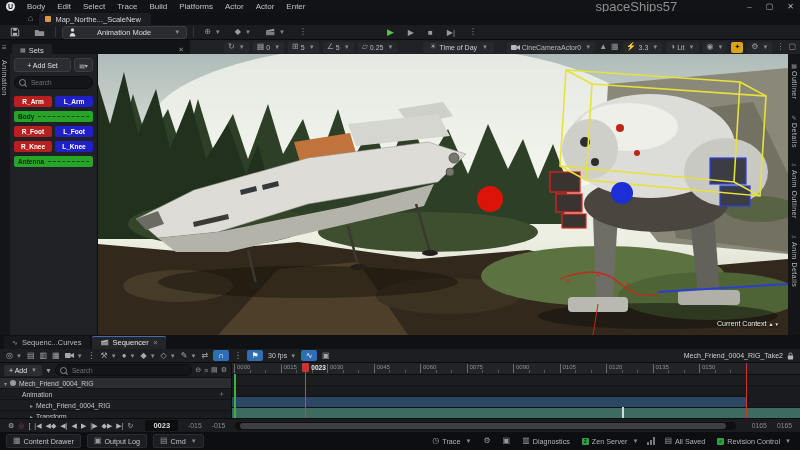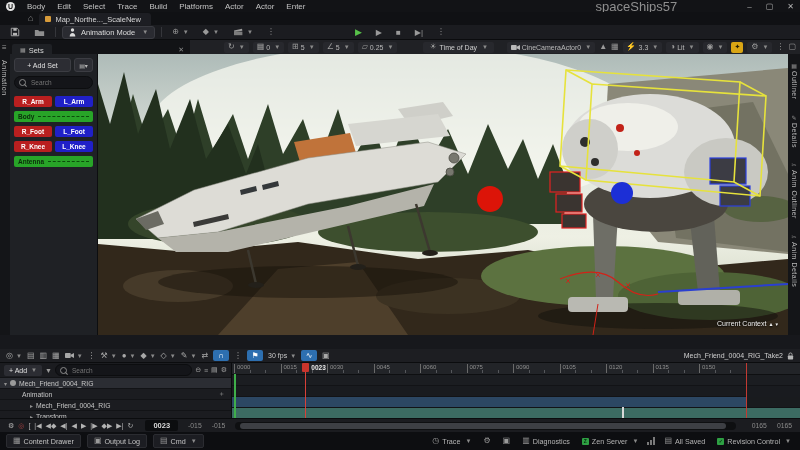--- a/index.html
+++ b/index.html
@@ -15,21 +15,21 @@
   #apptitle{margin-left:auto;color:#8f8f8f;font-size:13px;}
   #winctl{display:flex;margin-left:70px;margin-right:6px;gap:14px;color:#b5b5b5;font-size:8px;}
   
   #tabbar{left:0;top:12px;width:800px;height:13px;background:#101114;display:flex;align-items:flex-end;}
   #homeico{margin:0 6px 2px 28px;color:#9a9a9a;font-size:9px;}
   .leveltab{display:flex;align-items:center;gap:4px;background:#1d1e23;border-radius:3px 3px 0 0;height:12px;padding:0 10px 0 6px;color:#d6d6d6;font-size:7.5px;}
   .levelico{width:6px;height:6px;background:#d79b3a;border-radius:1px;}
   
   #toolbar{left:0;top:25px;width:800px;height:15px;background:#1b1c20;border-bottom:1px solid #0b0c0e;display:flex;align-items:center;gap:6px;padding:0 6px;box-sizing:border-box;}
   .tbtn{display:flex;align-items:center;gap:2px;padding:1px 4px;border-radius:2px;color:#b5b5b5;}
-  .pill{background:#2a2b31;border:1px solid #3a3b41;border-radius:3px;height:11px;display:flex;align-items:center;gap:5px;padding:0 6px;color:#dcdcdc;font-size:7.5px;}
+  .pill{background:#2a2b31;border:1px solid #3a3b41;border-radius:3px;height:11px;display:flex;align-items:center;gap:21px;padding:0 6px;color:#dcdcdc;font-size:7.5px;}
   .sep{width:1px;height:10px;background:#35363b;}
   .play{color:#58c24a;font-size:9px;}
   .stopg{color:#9a9a9a;font-size:8px;}
   
   #vtoolbar{left:190px;top:40px;width:610px;height:14px;background:#202125;display:flex;align-items:center;gap:4px;padding:0 4px;box-sizing:border-box;}
   #tabwell{left:10px;top:40px;width:180px;height:20px;background:#121316;display:flex;align-items:center;}
   #setstab{height:13px;background:#1f2125;border-radius:2px 2px 0 0;display:flex;align-items:center;gap:3px;padding:0 8px;margin-left:2px;font-size:7.5px;color:#d8d8d8;}
   #tabwell .wellx{margin-left:auto;margin-right:6px;color:#8a8a8a;font-size:7px;}
   .snapbtn{display:flex;align-items:center;gap:2px;background:#27282d;border-radius:2px;height:11px;padding:0 4px;color:#b9b9b9;font-size:7px;}
   .todbtn{display:flex;align-items:center;gap:3px;background:#27282d;border-radius:2px;height:11px;padding:0 6px;color:#cfcfcf;font-size:7px;}
@@ -403,20 +403,34 @@
     <div class="rtab">
         <span class="tico">✂</span>
         <span class="vtext">Anim Outliner</span>
       </div>
     <div class="rtab">
         <span class="tico">✂</span>
         <span class="vtext">Anim Details</span>
       </div>
   </div>
 
+  <div id="seqtabs" class="abs">
+    <span class="stab">
+      <span class="glyph" style="font-size:7px">∿</span>
+      <span>Sequenc...Curves</span>
+    </span>
+    <span class="stab active">
+      <svg width="9" height="7" viewBox="0 0 12 10">
+          <path d="M1 3l10-2 .5 2.5L1.5 5z" fill="#b9b9b9"></path>
+          <rect x="1" y="4.5" width="10.5" height="4.5" fill="#8c8c8c"></rect>
+        </svg>
+      <span>Sequencer</span>
+      <span style="color:#8a8a8a;font-size:6.5px">✕</span>
+    </span>
+  </div>
 
   <div id="seqtoolbar" class="abs">
     <span class="sqi">◎<span class="caret">▼</span></span>
     <span class="sqi">▤</span>
     <span class="sqi">▥</span>
     <span class="sqi">▦</span>
     <span class="sqi">
       <svg width="9" height="7" viewBox="0 0 11 8">
           <rect x="0" y="1" width="7" height="6" rx="1" fill="#a8a8a8"></rect>
           <path d="M7 3l4-2v6l-4-2z" fill="#a8a8a8"></path>

